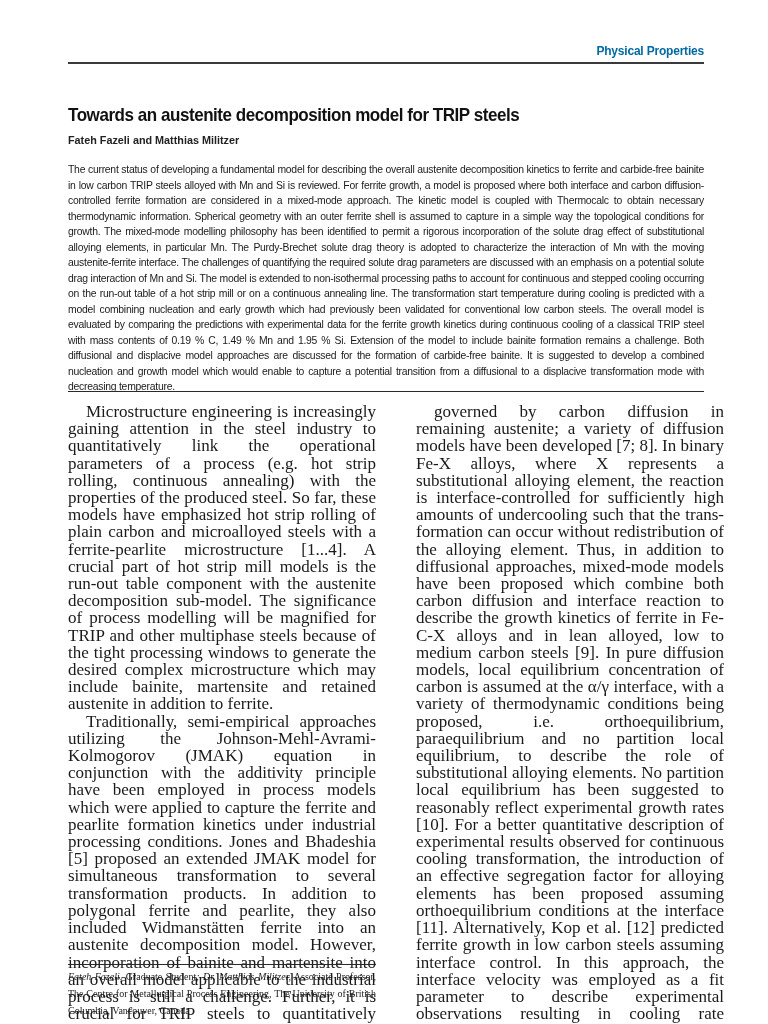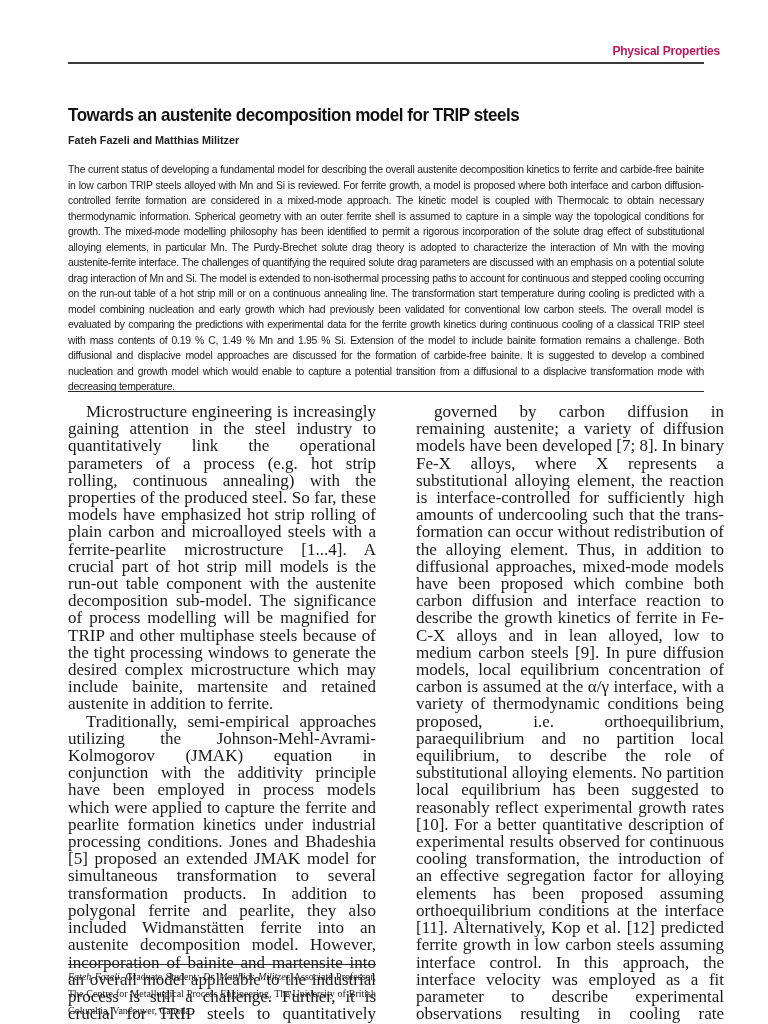--- a/index.html
+++ b/index.html
@@ -9,29 +9,29 @@
     }
     body {
       width: 768px;
       height: 1024px;
       position: relative;
       overflow: hidden;
       color: #1a1a1a;
     }
     .running-head {
       position: absolute;
-      left: 84px;
+      left: 68px;
       top: 44px;
       width: 636px;
       text-align: right;
       font-family: "Liberation Sans", sans-serif;
       font-weight: bold;
       font-size: 12px;
       letter-spacing: -0.2px;
-      color: #be185d;
+      color: #0369a1;
     }
     .head-rule {
       position: absolute;
       left: 68px;
       top: 62px;
       width: 636px;
       height: 0;
       border-top: 2px solid #3a3a3a;
     }
     .title {

